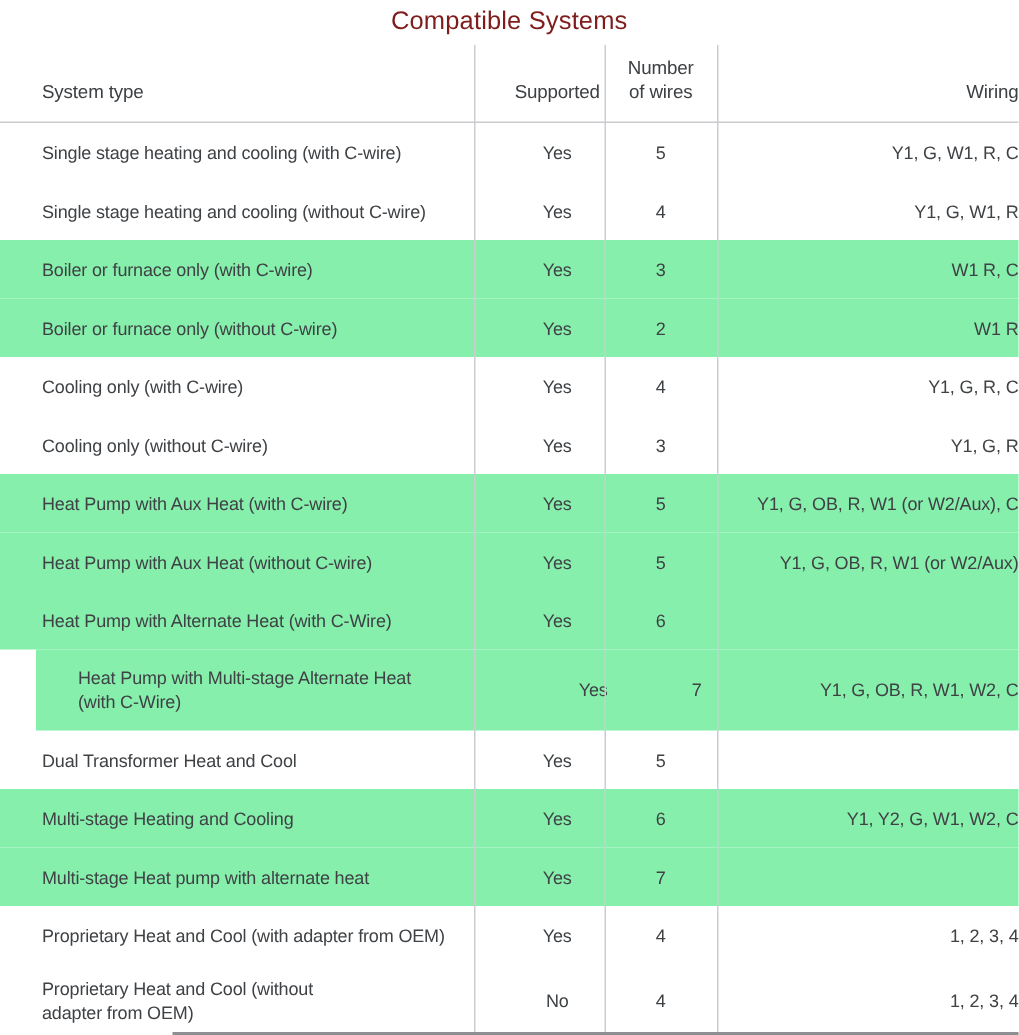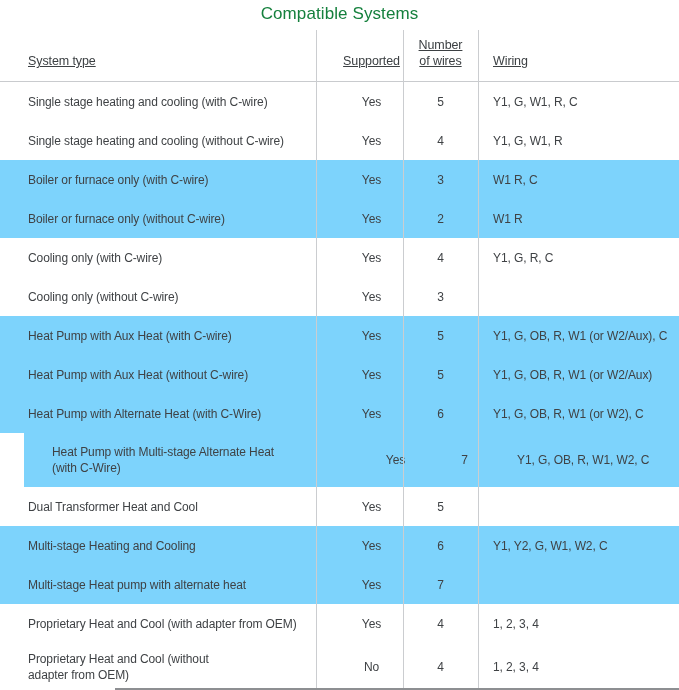--- a/index.html
+++ b/index.html
@@ -1,32 +1,32 @@
 <!DOCTYPE html>
 <html><head>
 <meta charset="utf-8">
 <style>
   html,body{margin:0;padding:0;background:#ffffff;}
   body{width:679px;height:690px;overflow:hidden;position:relative;
        font-family:"Liberation Sans",sans-serif;-webkit-font-smoothing:antialiased;}
   .sheet{position:absolute;inset:0;background:#ffffff;}
   .title{height:30px;line-height:28px;text-align:center;font-size:17px;
-         font-weight:500;color:#15803d;letter-spacing:.1px;}
+         font-weight:500;color:#7f1d1d;letter-spacing:.1px;}
   .tbl{position:absolute;top:30px;left:0;right:0;bottom:0;display:flex;flex-direction:column;}
   .hrow{height:52px;box-sizing:border-box;border-bottom:1px solid #c9cbce;
         display:grid;grid-template-columns:316px 87px 75px auto;align-items:end;}
   .row{display:grid;grid-template-columns:316px 87px 75px auto;align-items:center;}
   .h39{height:39px;} .h54{height:54px;margin-left:24px;} .h47{height:47px;}
-  .alt{background:#7dd3fc;}
+  .alt{background:#86efac;}
   .cell{font-size:12px;line-height:16px;color:#3f4245;letter-spacing:-0.1px;}
-  .hc{font-size:12.5px;color:#3c4043;padding-bottom:12px;text-decoration:underline;}
+  .hc{font-size:12.5px;color:#3c4043;padding-bottom:12px;}
   .c1{padding-left:28px;padding-right:12px;white-space:pre-line;}
   .c2{text-align:center;padding-left:24px;}
   .c3{text-align:center;white-space:pre-line;}
-  .c4{padding-left:15px;white-space:nowrap;}
+  .c4{padding-left:15px;white-space:nowrap;text-align:right;}
   .vline{position:absolute;top:30px;bottom:0;width:1px;background:#cbcdd0;}
   .v1{left:316px;} .v2{left:403px;} .v3{left:478px;}
   .bottom-line{position:absolute;left:115px;right:0;bottom:0;height:2px;background:#8d8f92;}
 </style>
 </head>
 <body>
 
 <div class="sheet">
   <div class="title">Compatible Systems</div>
 
@@ -66,38 +66,38 @@
     <div class="row h39">
       <div class="cell c1">Cooling only (with C-wire)</div>
       <div class="cell c2">Yes</div>
       <div class="cell c3">4</div>
       <div class="cell c4">Y1, G, R, C</div>
     </div>
     <div class="row h39">
       <div class="cell c1">Cooling only (without C-wire)</div>
       <div class="cell c2">Yes</div>
       <div class="cell c3">3</div>
+      <div class="cell c4">Y1, G, R</div>
     </div>
     <div class="row h39 alt">
       <div class="cell c1">Heat Pump with Aux Heat (with C-wire)</div>
       <div class="cell c2">Yes</div>
       <div class="cell c3">5</div>
       <div class="cell c4">Y1, G, OB, R, W1 (or W2/Aux), C</div>
     </div>
     <div class="row h39 alt">
       <div class="cell c1">Heat Pump with Aux Heat (without C-wire)</div>
       <div class="cell c2">Yes</div>
       <div class="cell c3">5</div>
       <div class="cell c4">Y1, G, OB, R, W1 (or W2/Aux)</div>
     </div>
     <div class="row h39 alt">
       <div class="cell c1">Heat Pump with Alternate Heat (with C-Wire)</div>
       <div class="cell c2">Yes</div>
       <div class="cell c3">6</div>
-      <div class="cell c4">Y1, G, OB, R, W1 (or W2), C</div>
     </div>
     <div class="row h54 alt">
       <div class="cell c1">Heat Pump with Multi-stage Alternate Heat
 (with C-Wire)</div>
       <div class="cell c2">Yes</div>
       <div class="cell c3">7</div>
       <div class="cell c4">Y1, G, OB, R, W1, W2, C</div>
     </div>
     <div class="row h39">
       <div class="cell c1">Dual Transformer Heat and Cool</div>

